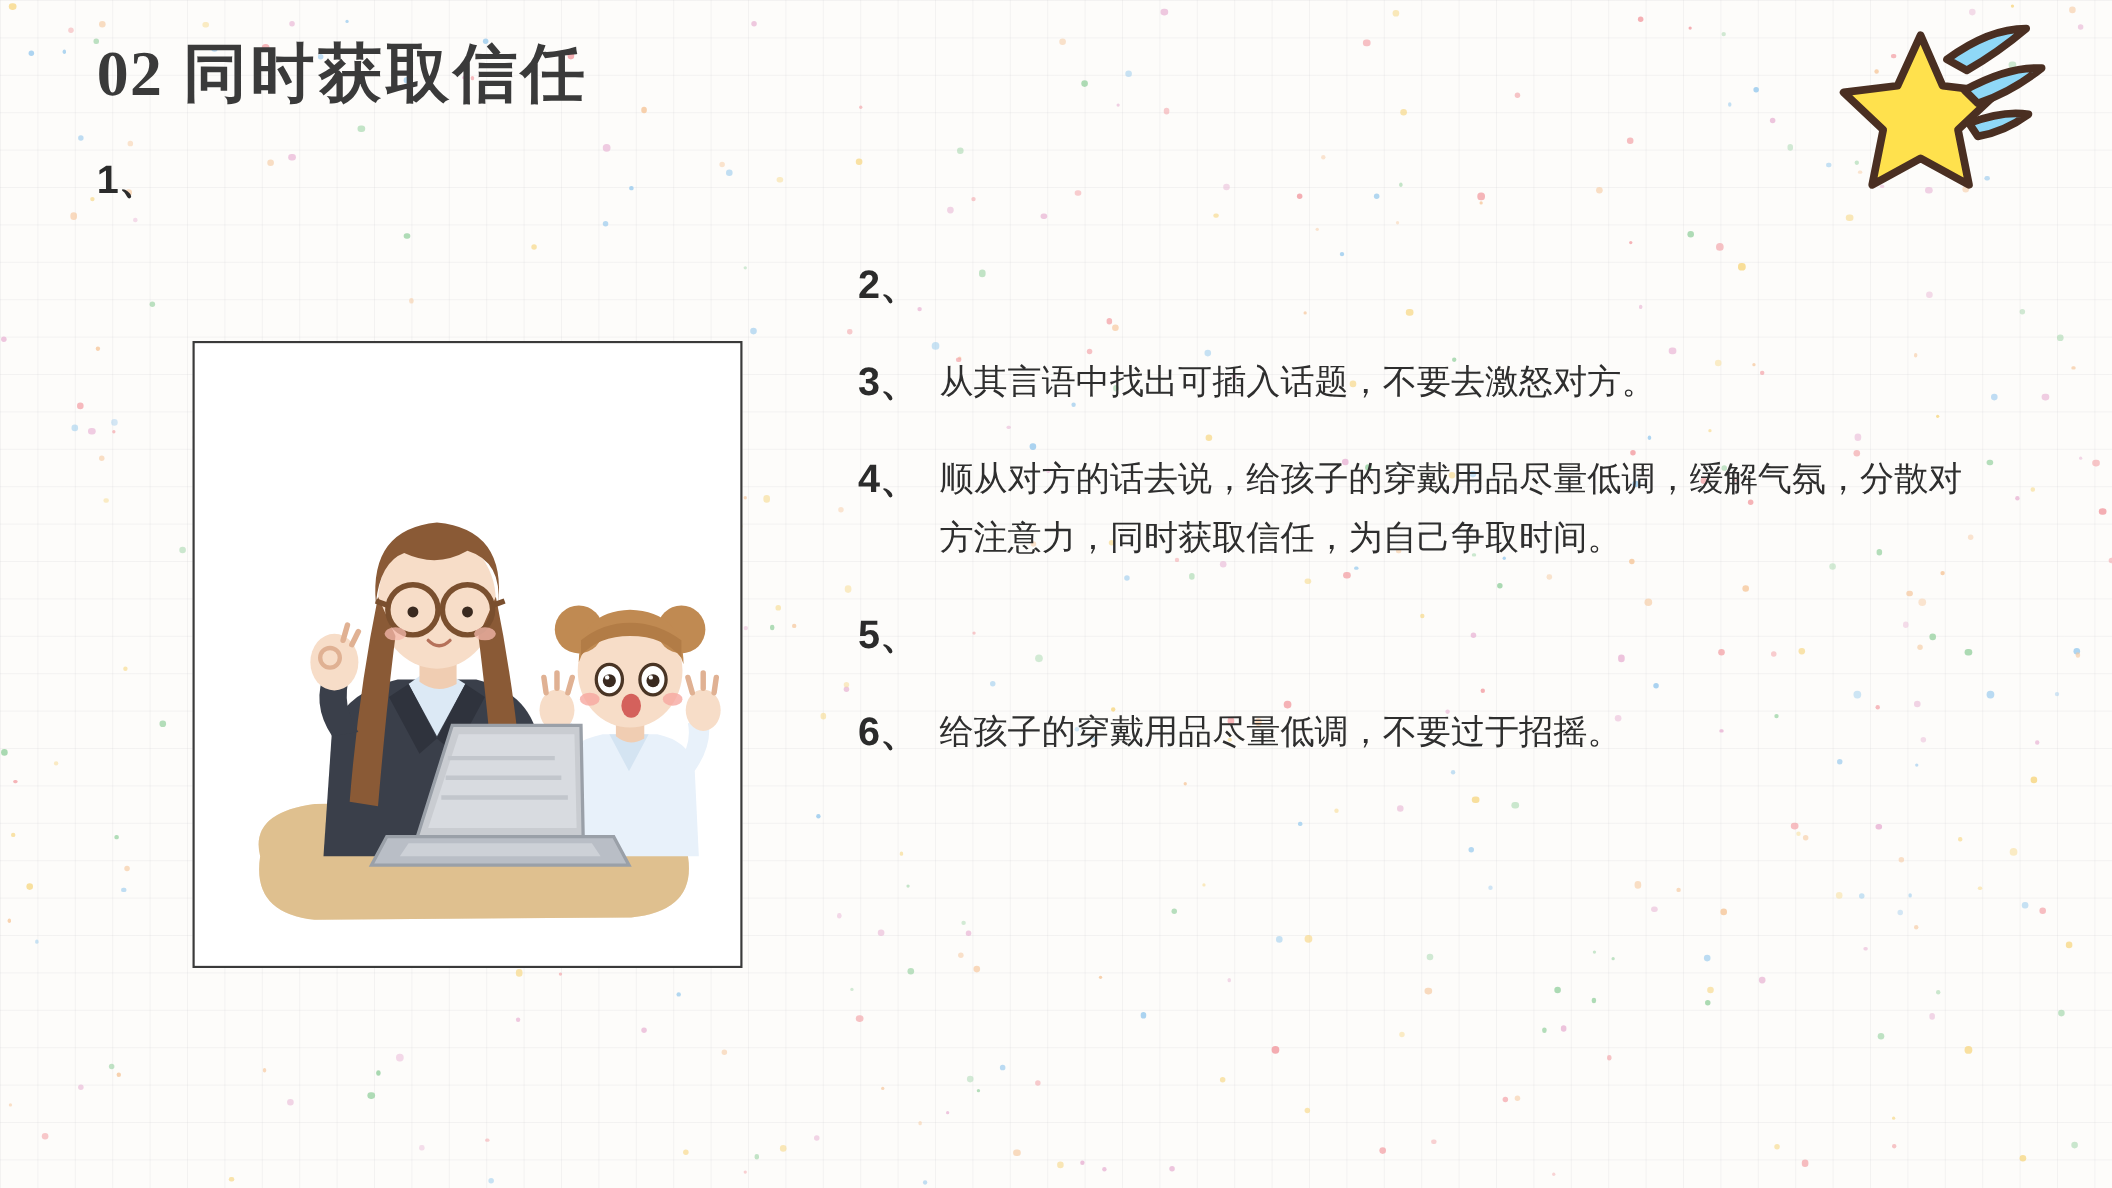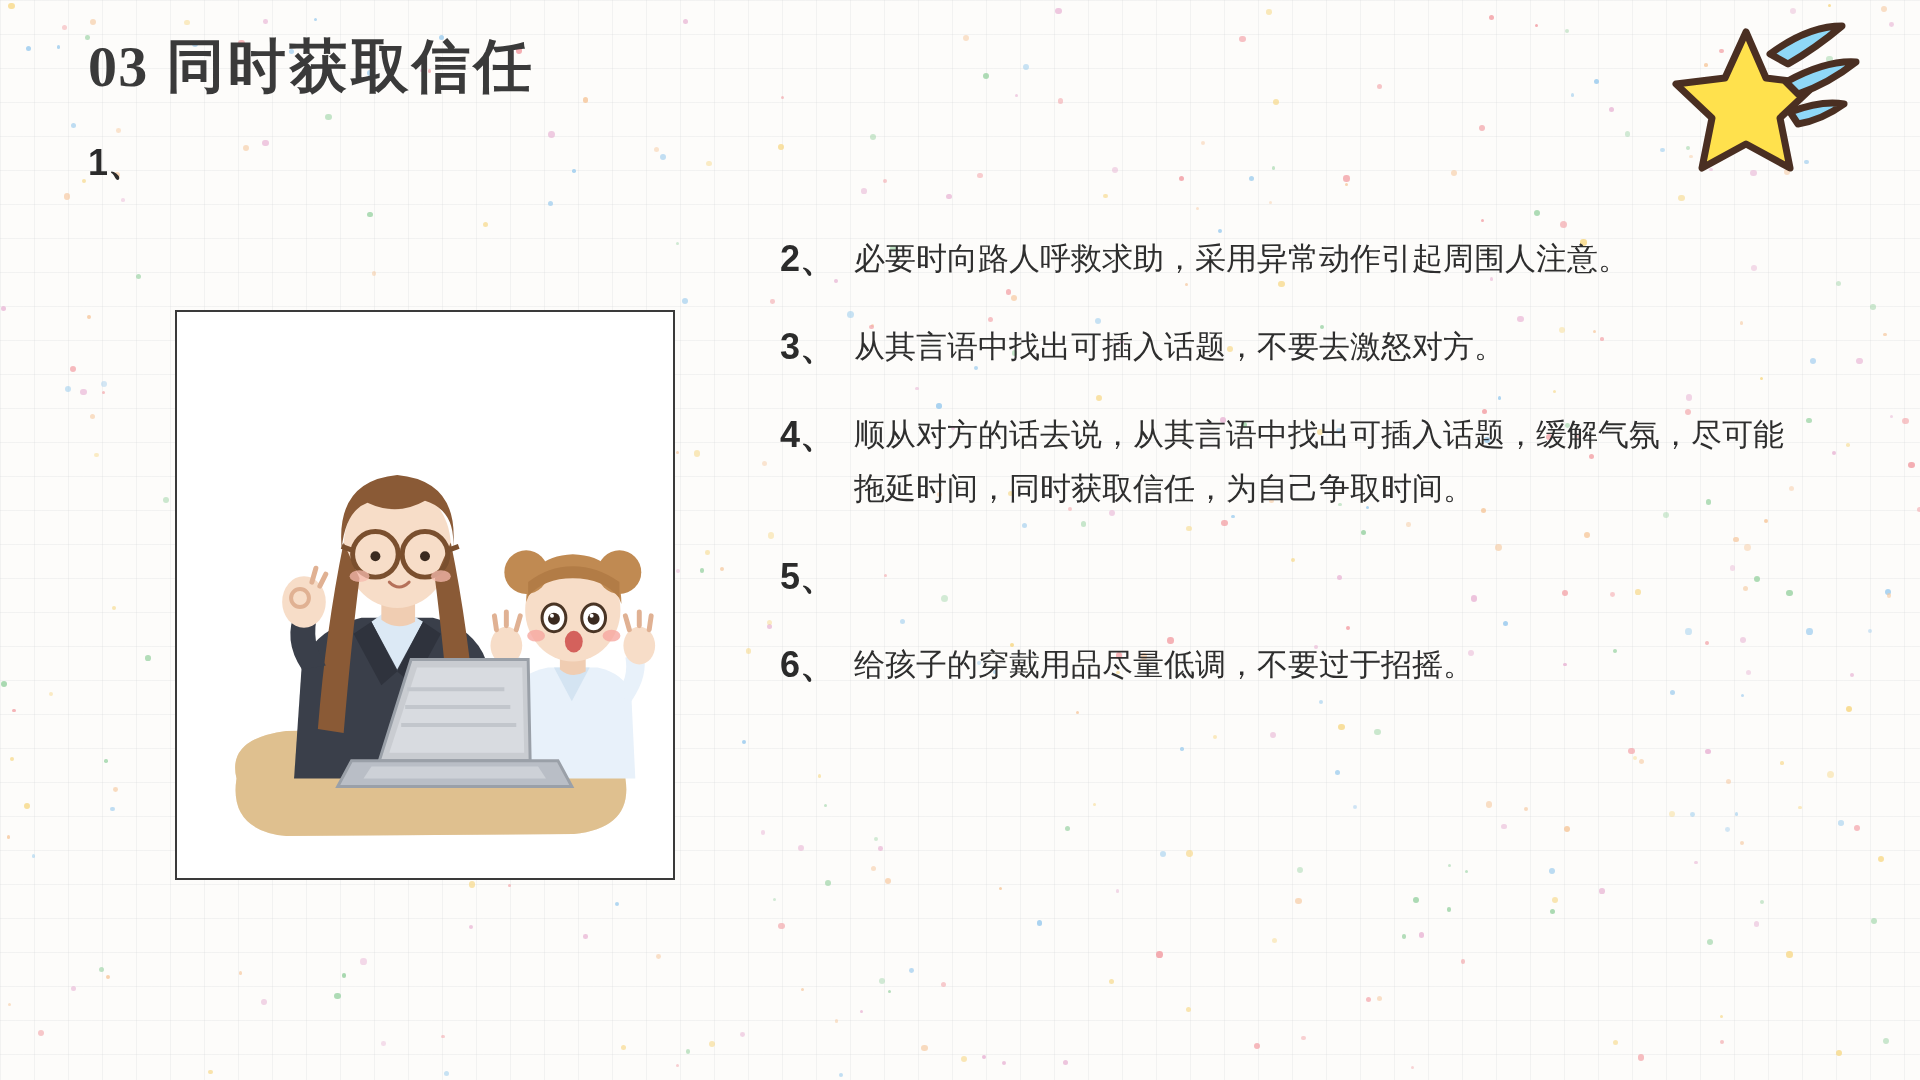--- a/index.html
+++ b/index.html
@@ -505,21 +505,21 @@
       <div class="dot" style="width: 6.3px; height: 6.3px; left: 642.1px; top: 336.9px; background: rgb(233, 183, 214); opacity: 0.5;"></div>
       <div class="dot" style="width: 6.4px; height: 6.4px; left: 682px; top: 297.7px; background: rgb(159, 205, 238); opacity: 0.66;"></div>
       <div class="dot" style="width: 5.2px; height: 5.2px; left: 1789.3px; top: 485.5px; background: rgb(246, 201, 160); opacity: 0.48;"></div>
       <div class="dot" style="width: 5.3px; height: 5.3px; left: 1248.5px; top: 175.8px; background: rgb(159, 205, 238); opacity: 0.8;"></div>
       <div class="dot" style="width: 5.3px; height: 5.3px; left: 98.6px; top: 967.2px; background: rgb(158, 212, 167); opacity: 0.65;"></div>
       <div class="dot" style="width: 6.3px; height: 6.3px; left: 1451.2px; top: 170px; background: rgb(246, 201, 160); opacity: 0.6;"></div>
       <div class="dot" style="width: 3.4px; height: 3.4px; left: 420.4px; top: 69px; background: rgb(233, 183, 214); opacity: 0.79;"></div>
     </div>
 
   <div id="title">
-    <span class="num">03</span><span>同时获取信任</span>
+    <span class="num">02</span><span>同时获取信任</span>
   </div>
 
   <div id="item1" class="item">
     <span class="idx">1、</span>
   </div>
 
   <div id="frame">
     <svg viewBox="0 0 500 570" xmlns="http://www.w3.org/2000/svg">
       <rect x="0" y="0" width="500" height="570" fill="#ffffff"></rect>
 
@@ -609,31 +609,30 @@
       <path d="M140 34 Q178 6 212 6 Q186 28 158 44 Z" fill="#8fd8f7" stroke="#4a2f22" stroke-width="7" stroke-linejoin="round"></path>
       <path d="M156 62 Q196 40 226 42 Q198 64 168 74 Z" fill="#8fd8f7" stroke="#4a2f22" stroke-width="7" stroke-linejoin="round"></path>
       <path d="M160 92 Q192 80 214 84 Q192 100 168 104 Z" fill="#8fd8f7" stroke="#4a2f22" stroke-width="7" stroke-linejoin="round"></path>
     </svg>
   </div>
 
   <div id="rightcol">
 
     <div class="ritem" id="ritem2">
       <span class="idx">2、</span>
-      <span class="itxt">必要时向路人呼救求助，采用异常动作引起周围人注意。</span>
     </div>
 
     <div class="ritem" id="ritem3">
       <span class="idx">3、</span>
       <span class="itxt">从其言语中找出可插入话题，不要去激怒对方。</span>
     </div>
 
     <div class="ritem" id="ritem4">
       <span class="idx">4、</span>
-      <span class="itxt">顺从对方的话去说，从其言语中找出可插入话题，缓解气氛，尽可能拖延时间，同时获取信任，为自己争取时间。</span>
+      <span class="itxt">顺从对方的话去说，给孩子的穿戴用品尽量低调，缓解气氛，分散对方注意力，同时获取信任，为自己争取时间。</span>
     </div>
 
     <div class="ritem" id="ritem5">
       <span class="idx">5、</span>
     </div>
 
     <div class="ritem" id="ritem6">
       <span class="idx">6、</span>
       <span class="itxt">给孩子的穿戴用品尽量低调，不要过于招摇。</span>
     </div>

